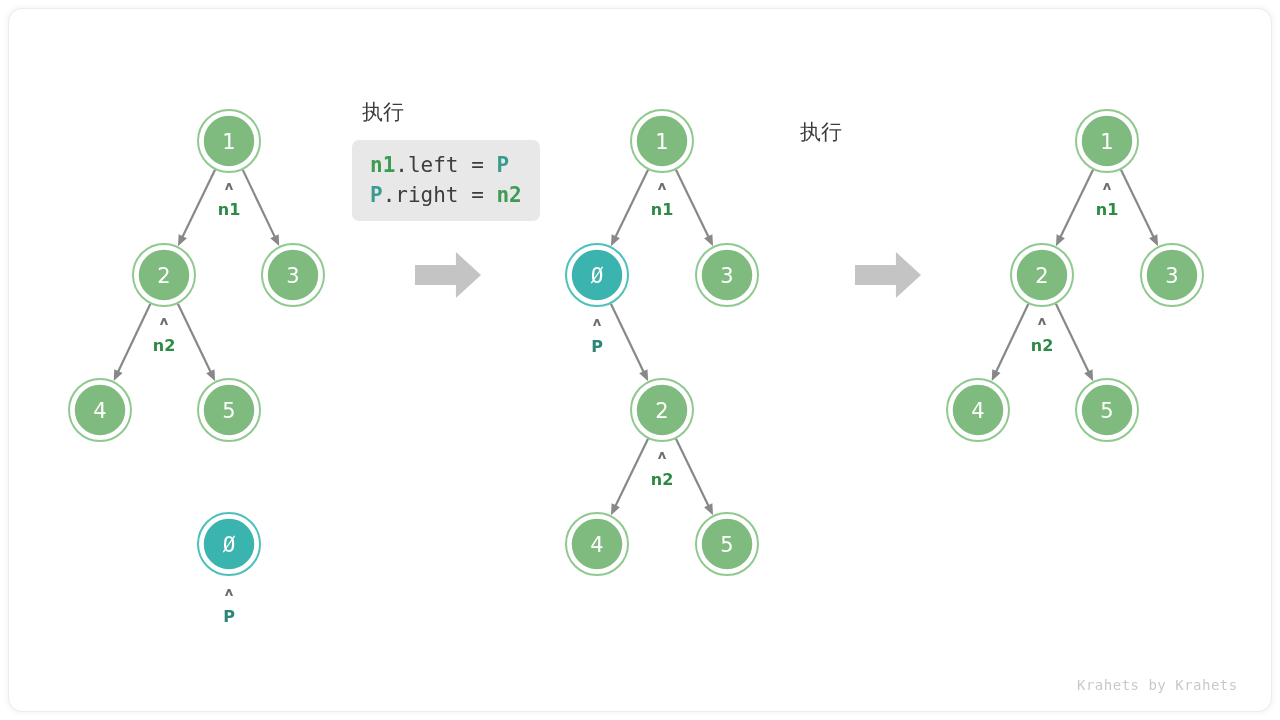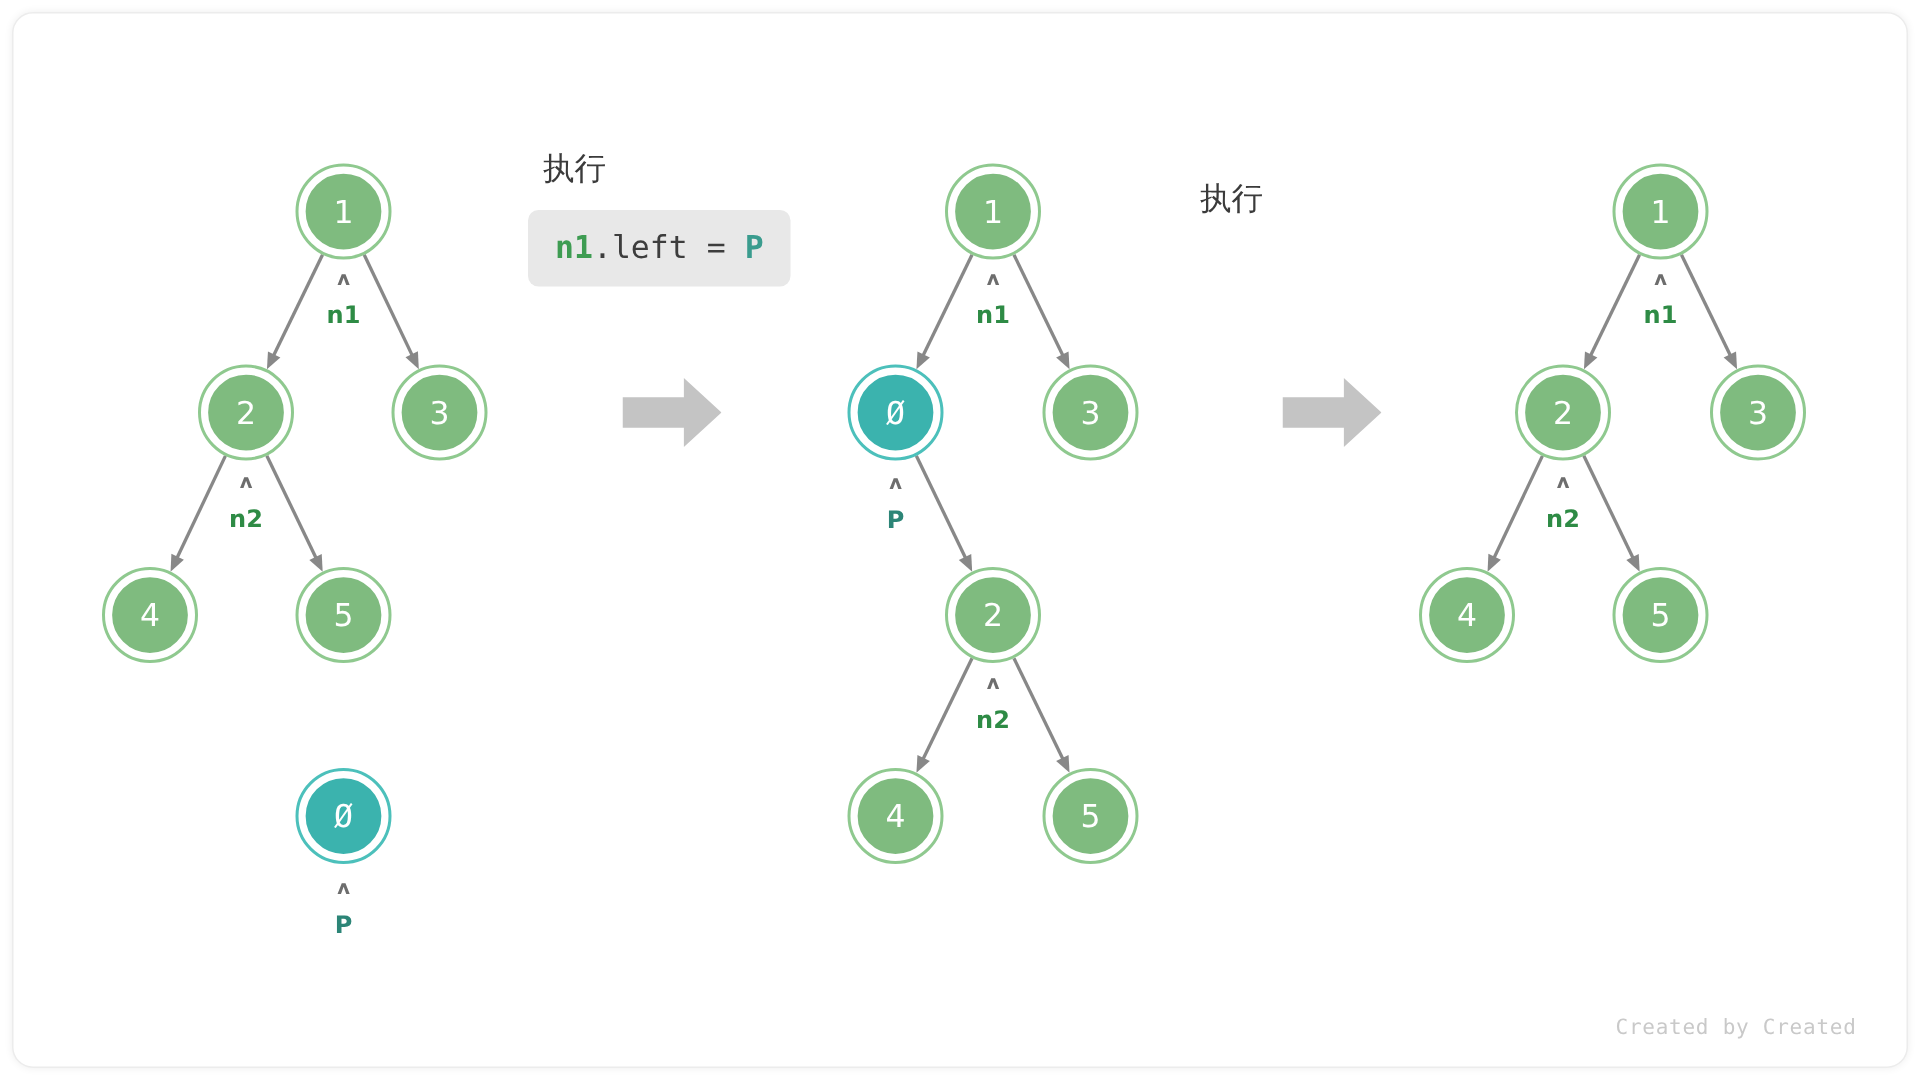--- a/index.html
+++ b/index.html
@@ -242,25 +242,25 @@
           <text x="1107" y="410.5" class="node-text">5</text>
         </g>
         <text x="1107" y="190" class="caret">ʌ</text>
         <text x="1107" y="215" class="ptr-label ptr-green">n1</text>
         <text x="1042" y="325" class="caret">ʌ</text>
         <text x="1042" y="351" class="ptr-label ptr-green">n2</text>
       </g>
     </svg>
 
   <div class="step-title" id="step2-title" style="left: 362px; top: 98px;">执行</div>
-  <div class="code-box" id="step2-code" style="left: 352px; top: 140px;"><div><span class="var-green">n1</span><span class="plain">.left = </span><span class="var-teal">P</span></div></div>
+  <div class="code-box" id="step2-code" style="left: 352px; top: 140px;"><div><span class="var-green">n1</span><span class="plain">.left = </span><span class="var-teal">P</span></div><div><span class="var-teal">P</span><span class="plain">.right = </span><span class="var-green">n2</span></div></div>
 
   <div class="step-title" id="step3-title" style="left: 800px; top: 118px;">执行</div>
 
   <div class="big-arrow" id="bigarrow0" style="left: 415px; top: 252px; width: 66px; height: 46px;"><svg width="66" height="46" viewBox="0 0 66 46">
         <polygon points="0,12.88 40.92,12.88 40.92,0 66,23 40.92,46 40.92,33.12 0,33.12" fill="#c4c4c4"></polygon>
       </svg></div>
   <div class="big-arrow" id="bigarrow1" style="left: 855px; top: 252px; width: 66px; height: 46px;"><svg width="66" height="46" viewBox="0 0 66 46">
         <polygon points="0,12.88 40.92,12.88 40.92,0 66,23 40.92,46 40.92,33.12 0,33.12" fill="#c4c4c4"></polygon>
       </svg></div>
 
-  <div class="watermark" id="watermark" style="left: 1077px; top: 677px;">Created by Created</div>
+  <div class="watermark" id="watermark" style="left: 1077px; top: 677px;">Krahets by Krahets</div>
 </div>
 
 </body></html>

